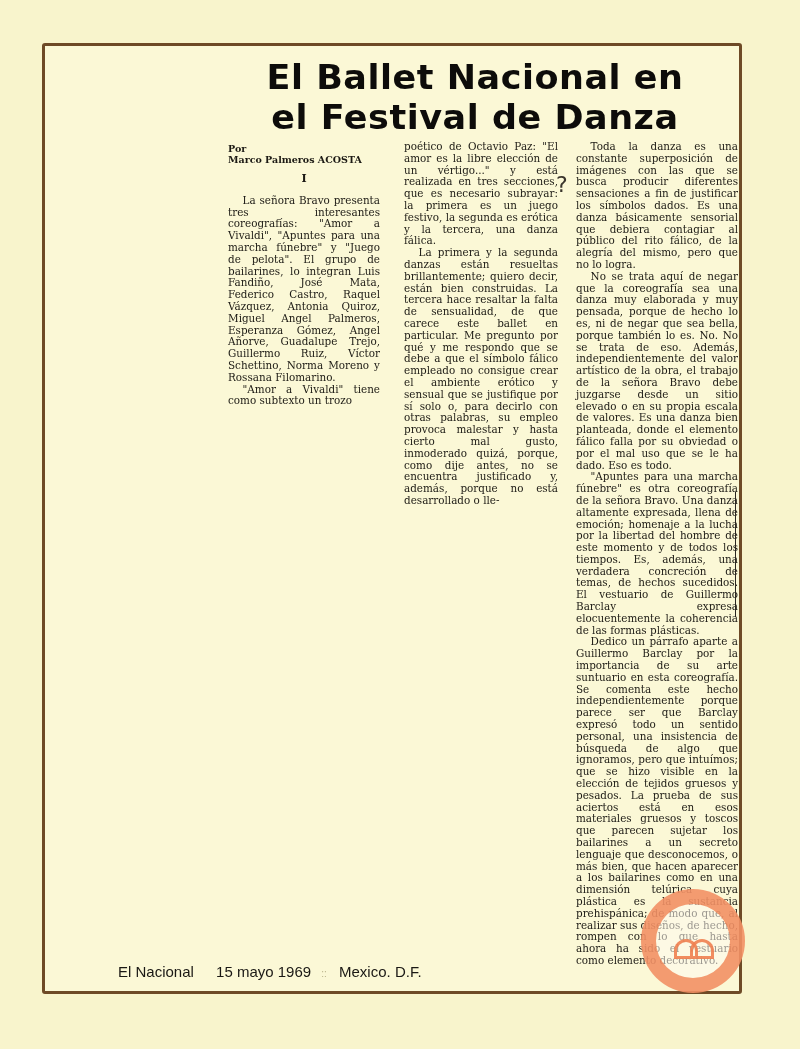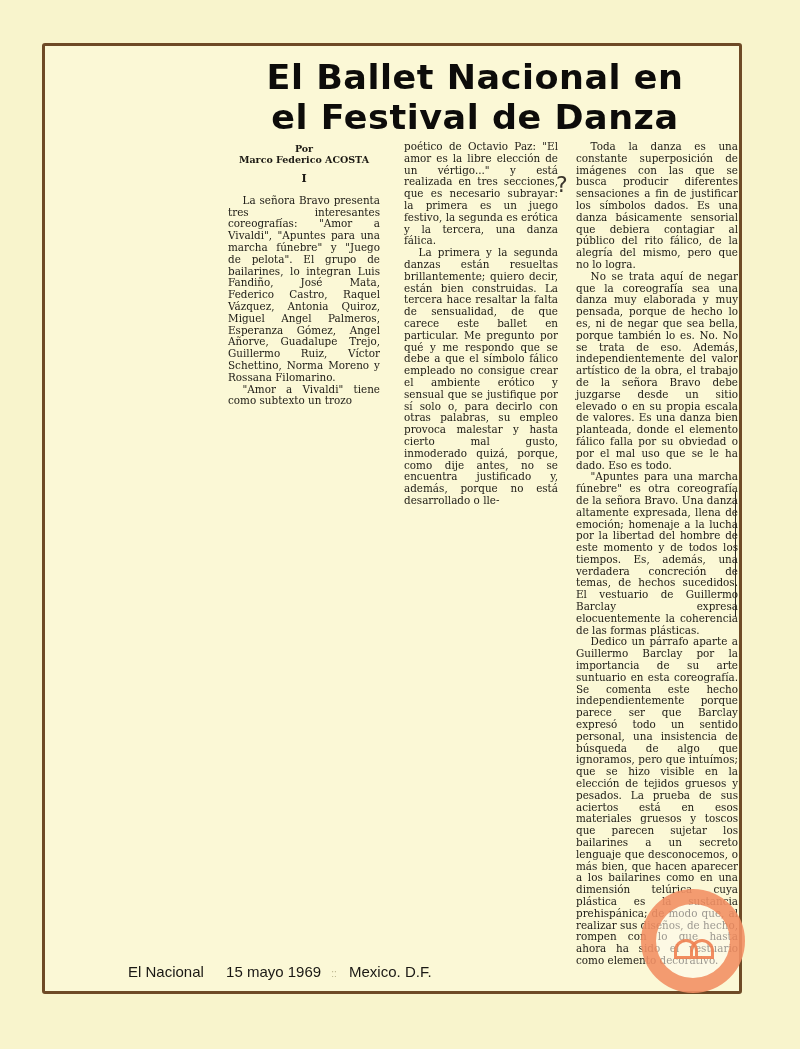--- a/index.html
+++ b/index.html
@@ -29,25 +29,25 @@
   .col {
     position: absolute; top: 143px;
     font-size: 10.4px; line-height: 11.8px;
     text-align: justify; hyphens: manual;
   }
   .col p { margin: 0; text-indent: 1.4em; }
   .col p + p { }
   .col1 { left: 228px; width: 152px; }
   .col2 { left: 404px; width: 154px; top: 141px; }
   .col3 { left: 576px; width: 162px; top: 141px; }
-  .byline { text-align: center; font-weight: bold; font-size: 9.5px; line-height: 11px; margin-bottom: 8px; }
+  .byline { font-weight: bold; font-size: 9.5px; line-height: 11px; margin-bottom: 8px; }
   .byline .por { display:block; }
   .section-num { text-align: center; font-weight: bold; margin: 6px 0 10px; font-size: 11px; }
   .footer {
-    position: absolute; left: 128px; top: 963px;
+    position: absolute; left: 118px; top: 963px;
     font-family: "Liberation Sans", "DejaVu Sans", sans-serif;
     font-size: 15px; color: #1a1814; white-space: nowrap;
   }
   .footer span { margin-right: 18px; }
   .footer .sep { color: #b9b38a; margin-right: 8px; font-size: 10px; }
   .stamp {
     position: absolute; left: 641px; top: 889px;
     width: 104px; height: 104px; border-radius: 50%;
     box-sizing: border-box; border: 15px solid rgba(240,128,80,0.78);
     background: rgba(255,250,240,0.55);
@@ -78,21 +78,21 @@
 <div class="page-frame"></div>
 
 <div class="headline">
   <div>El Ballet Nacional en</div>
   <div>el Festival de Danza</div>
 </div>
 
 <div class="col col1">
   <div class="byline">
     <span class="por">Por</span>
-    <span>Marco Federico ACOSTA</span>
+    <span>Marco Palmeros ACOSTA</span>
   </div>
   <div class="section-num">I</div>
   <p>La señora Bravo presenta tres interesantes coreografías: "Amor a Vivaldi", "Apuntes para una marcha fúnebre" y "Juego de pelota". El grupo de bailarines, lo integran Luis Fandiño, José Mata, Federico Castro, Raquel Vázquez, Antonia Quiroz, Miguel Angel Palmeros, Esperanza Gómez, Angel Añorve, Guadalupe Trejo, Guillermo Ruiz, Víctor Schettino, Norma Moreno y Rossana Filomarino.</p>
   <p>"Amor a Vivaldi" tiene como subtexto un trozo</p>
 </div>
 
 <div class="col col2">
   <p style="text-indent:0">poético de Octavio Paz: "El amor es la libre elección de un vértigo..." y está realizada en tres secciones, que es necesario subrayar: la primera es un juego festivo, la segunda es erótica y la tercera, una danza fálica.</p>
   <p>La primera y la segunda danzas están resueltas brillantemente; quiero decir, están bien construidas. La tercera hace resaltar la falta de sensualidad, de que carece este ballet en particular. Me pregunto por qué y me respondo que se debe a que el símbolo fálico empleado no consigue crear el ambiente erótico y sensual que se justifique por sí solo o, para decirlo con otras palabras, su empleo provoca malestar y hasta cierto mal gusto, inmoderado quizá, porque, como dije antes, no se encuentra justificado y, además, porque no está desarrollado o lle-</p>
 </div>

